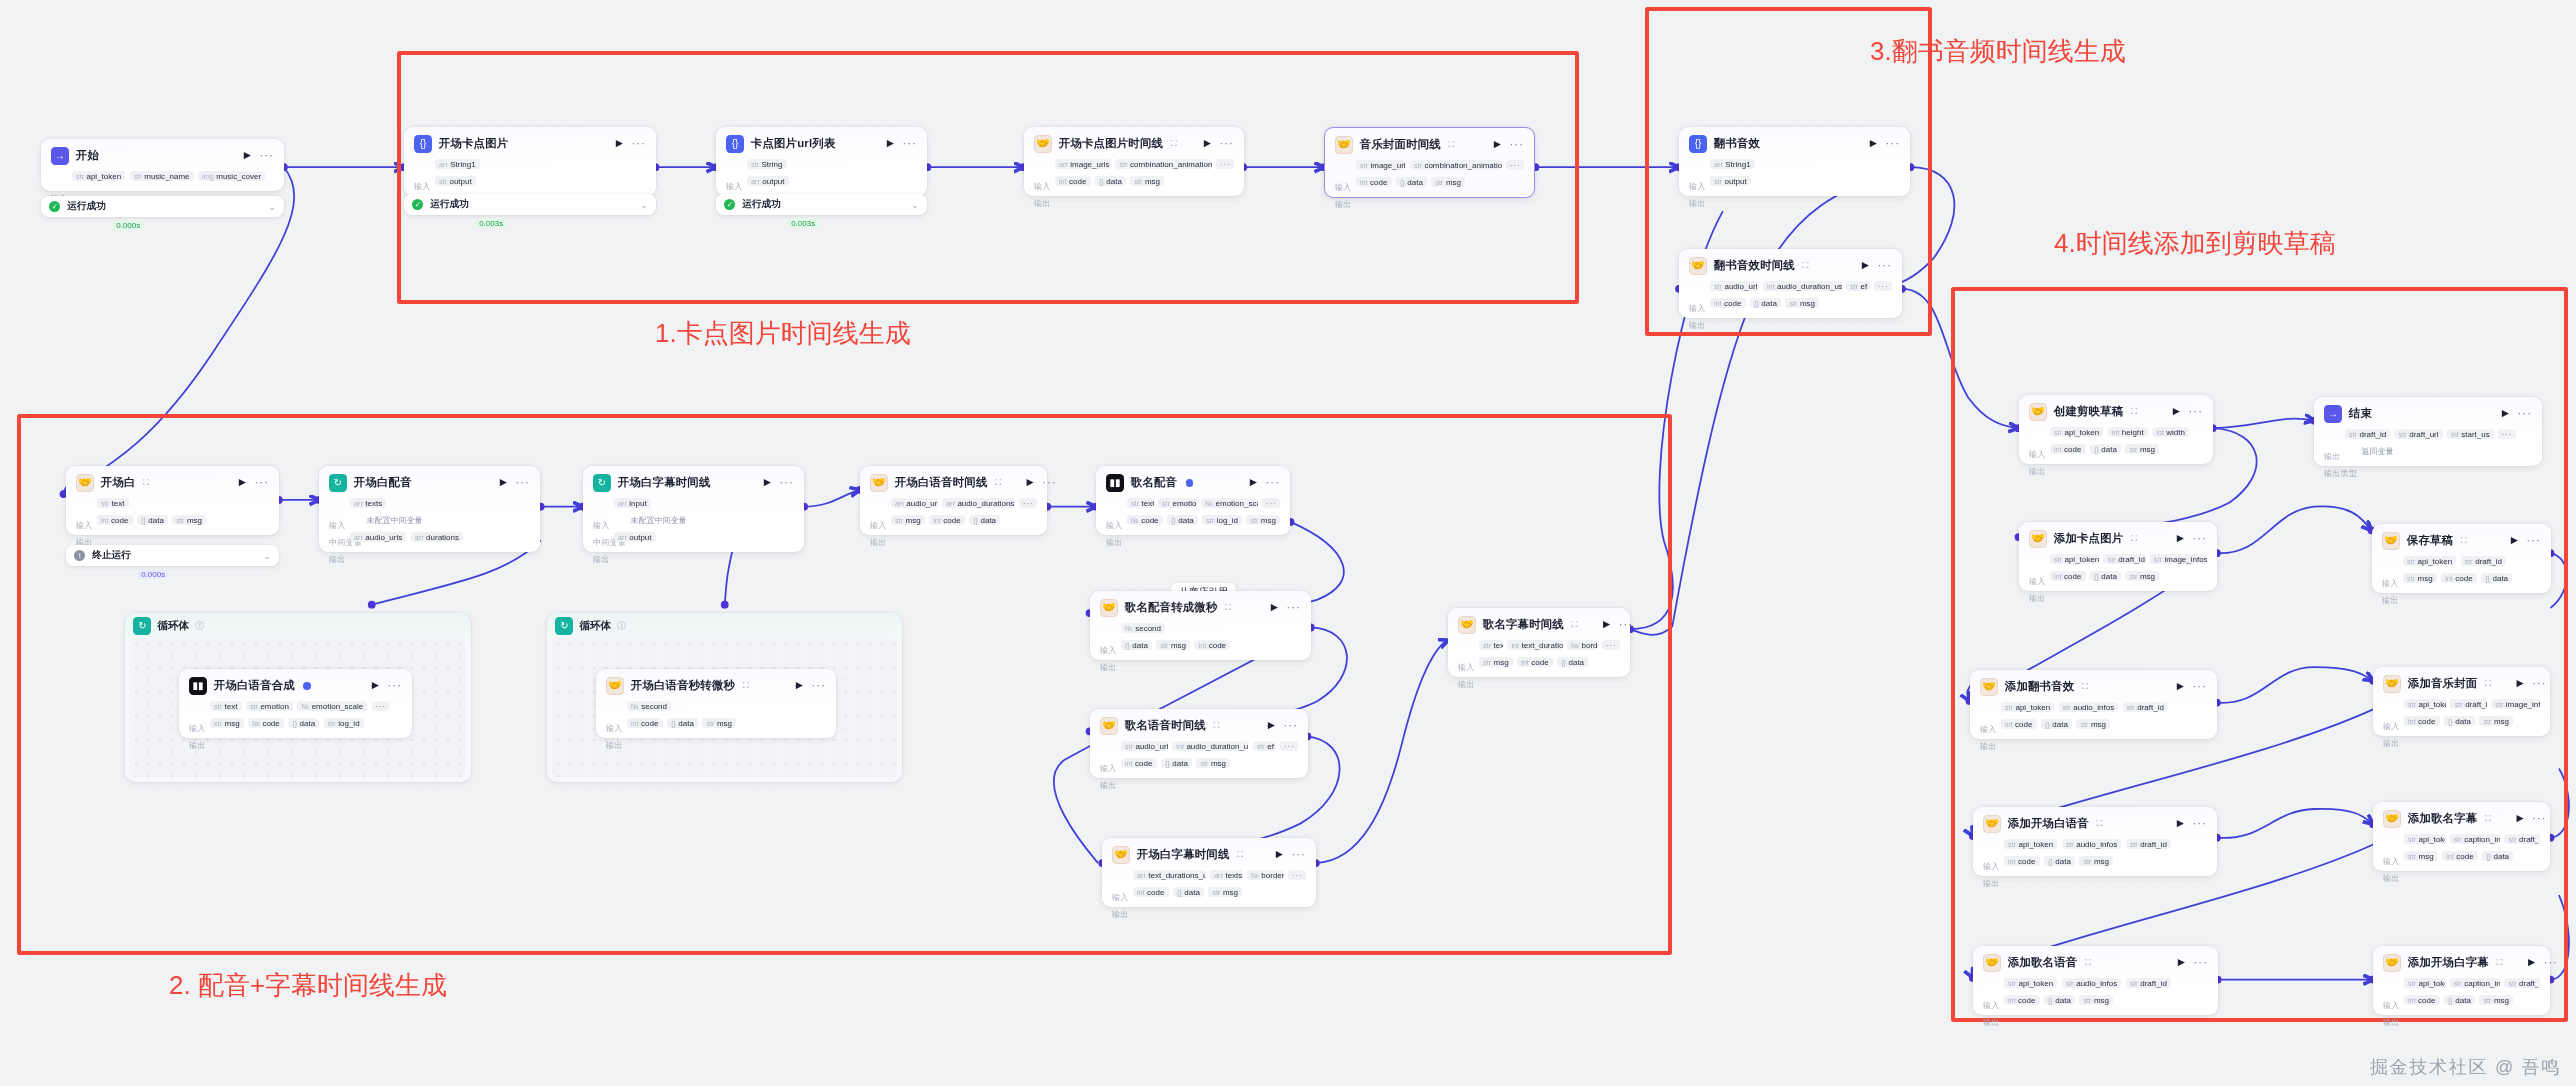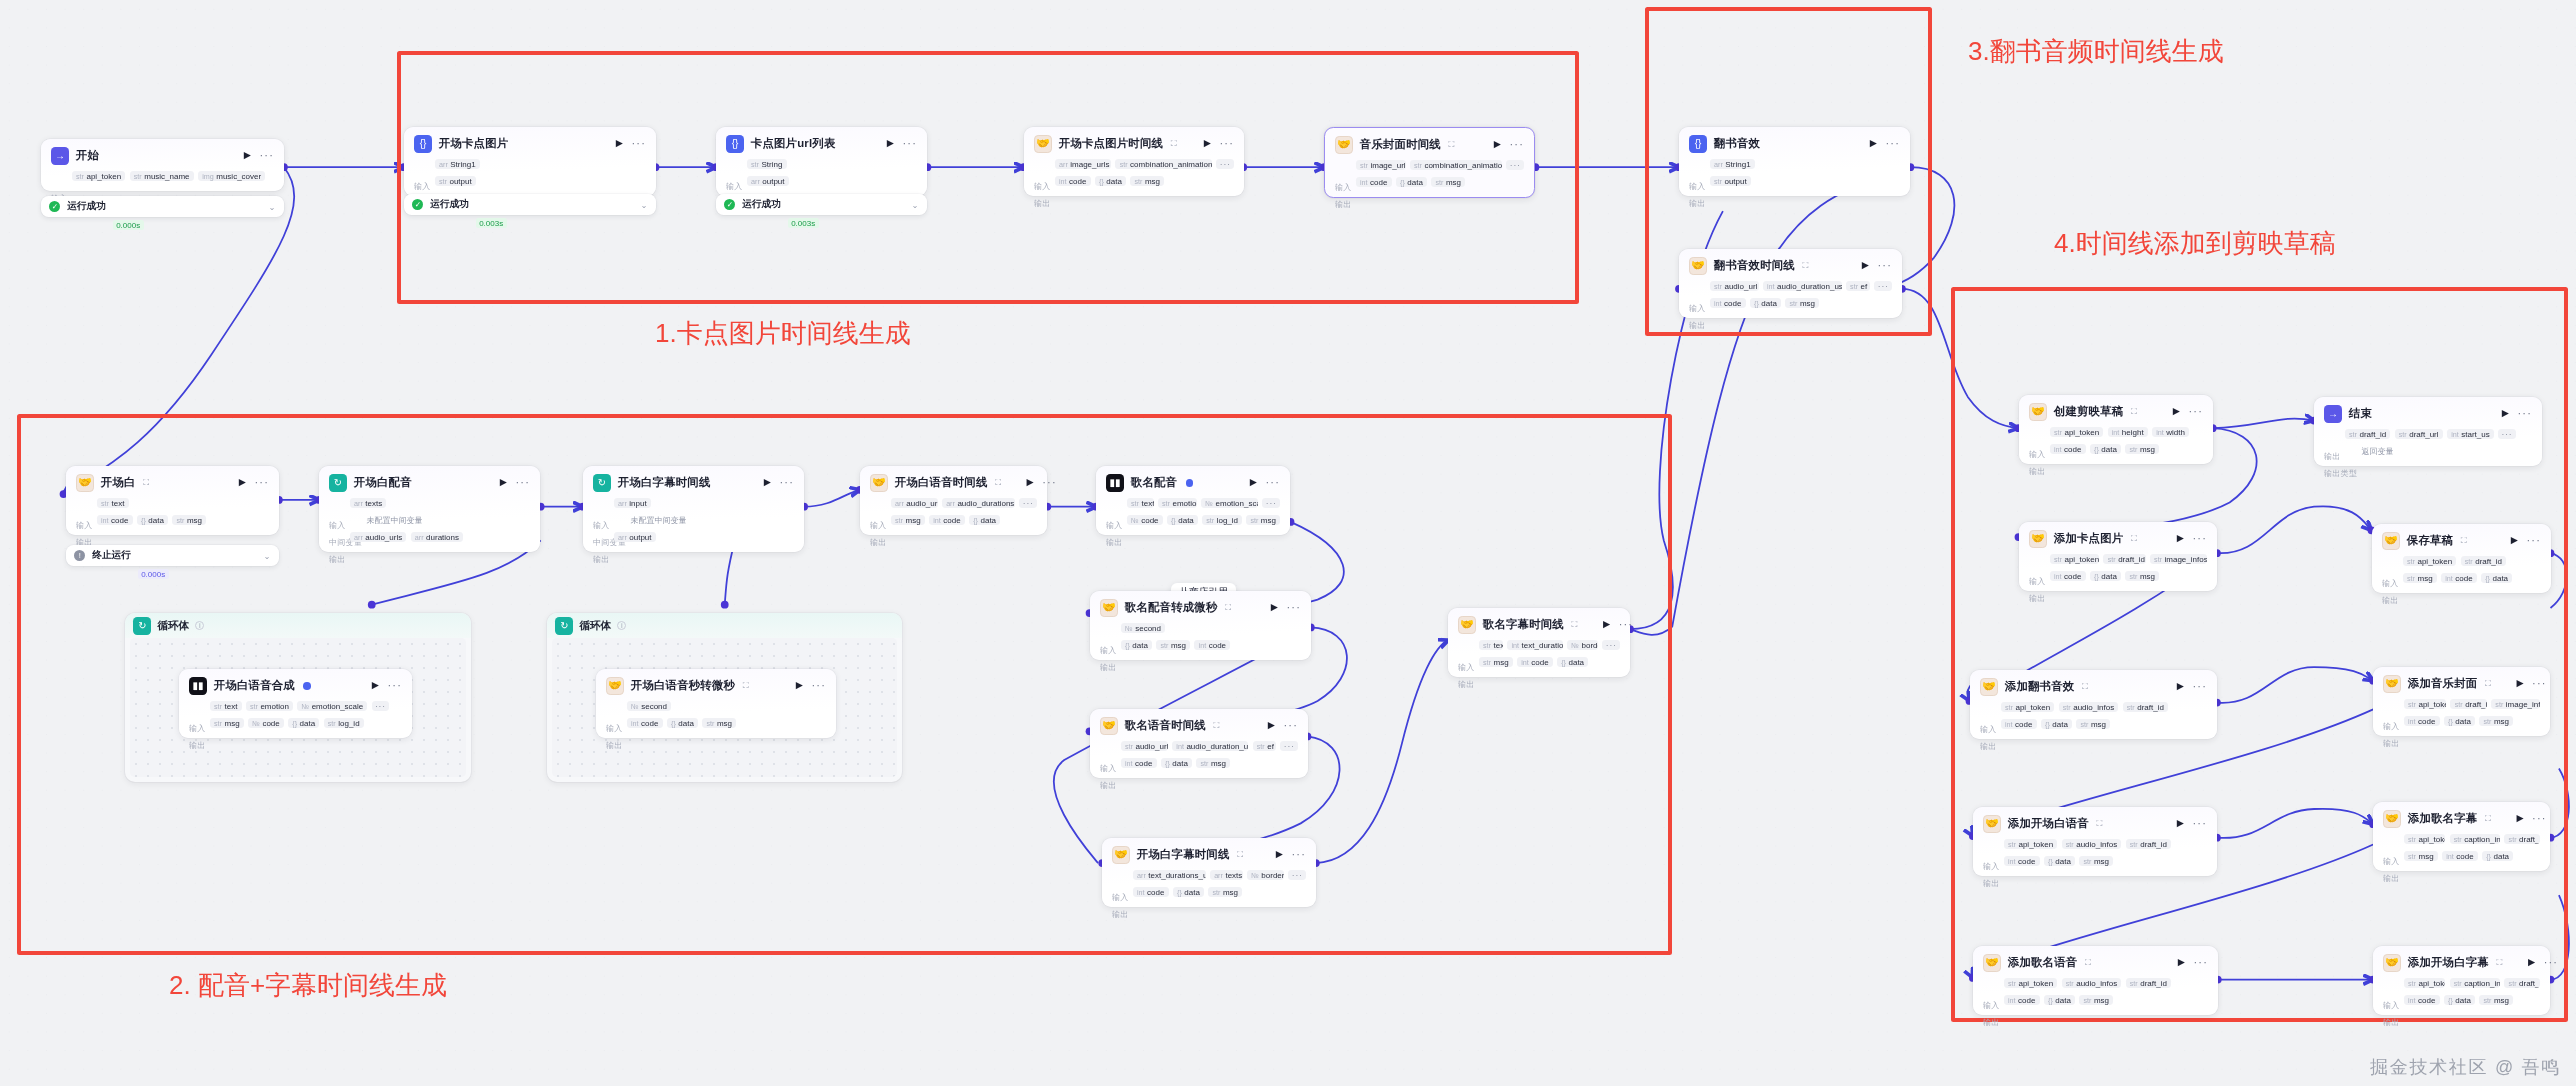--- a/index.html
+++ b/index.html
@@ -284,21 +284,21 @@
     <circle class="dot" cx="3020" cy="1160" r="4.6"></circle>
   </svg>
 
   <div class="red-box" style="left:397px;top:51px;width:1182px;height:253px;"></div>
   <div class="red-label" style="left:655px;top:316px;">1.卡点图片时间线生成</div>
 
   <div class="red-box" style="left:17px;top:414px;width:1655px;height:541px;"></div>
   <div class="red-label" style="left:169px;top:968px;">2. 配音+字幕时间线生成</div>
 
   <div class="red-box" style="left:1645px;top:6.8px;width:287px;height:329px;"></div>
-  <div class="red-label" style="left:1968px;top:34px;">3.翻书音频时间线生成</div>
+  <div class="red-label" style="left:1870px;top:34px;">3.翻书音频时间线生成</div>
 
   <div class="red-box" style="left:1951px;top:287px;width:617px;height:735px;"></div>
   <div class="red-label" style="left:2054px;top:226px;">4.时间线添加到剪映草稿</div>
 
   <div class="loop" style="left:125px;top:613px;width:346px;height:169px;">
     <div class="loop-body"></div>
     <div class="loop-head" style="position:relative;z-index:2;">
       <span class="node-icon ic-green">↻</span>
       <span class="loop-title">循环体</span>
       <span class="loop-info">i</span>

